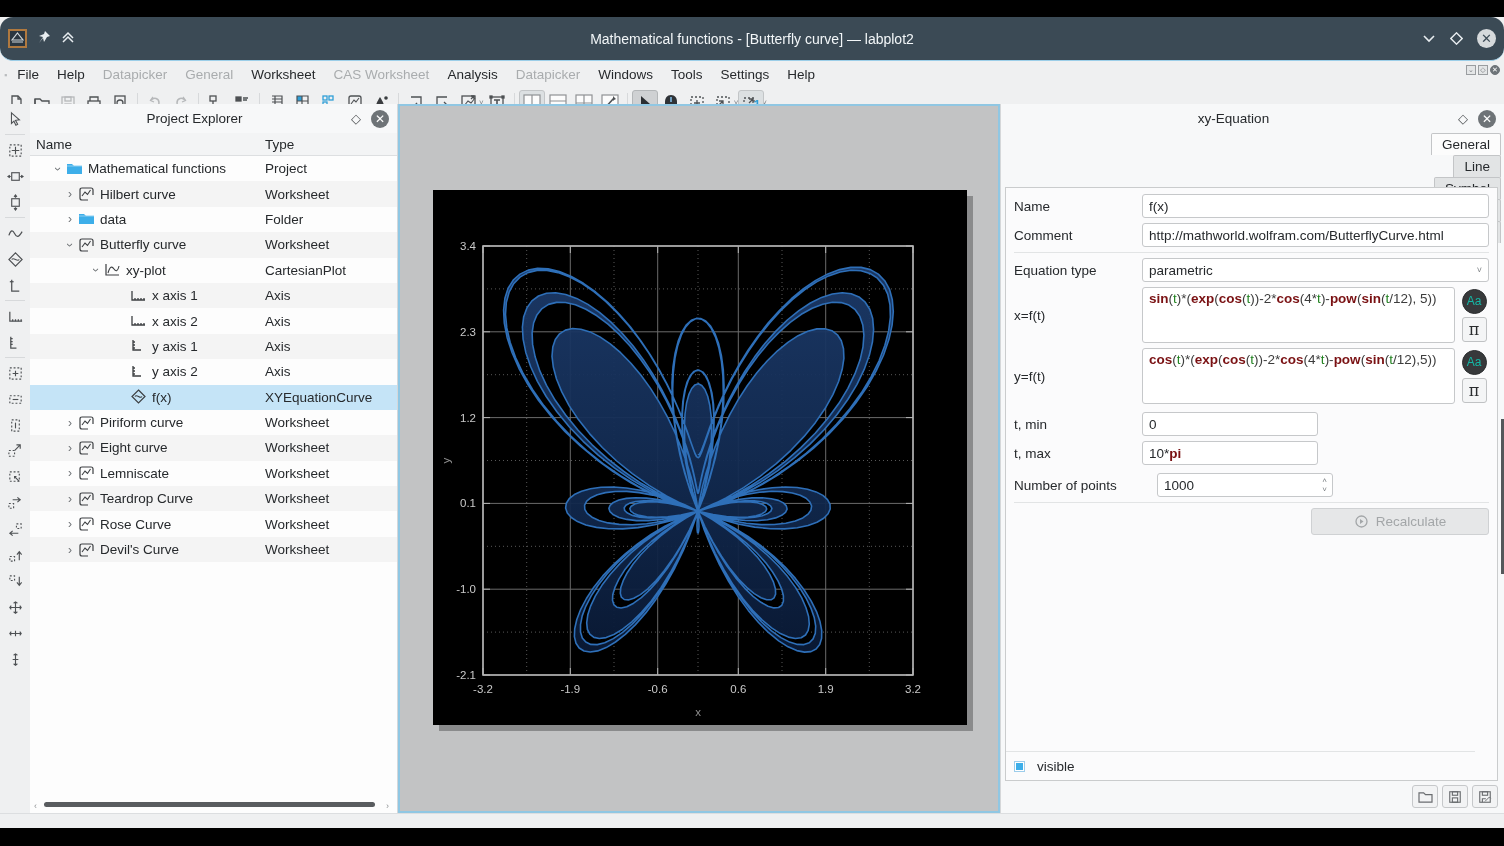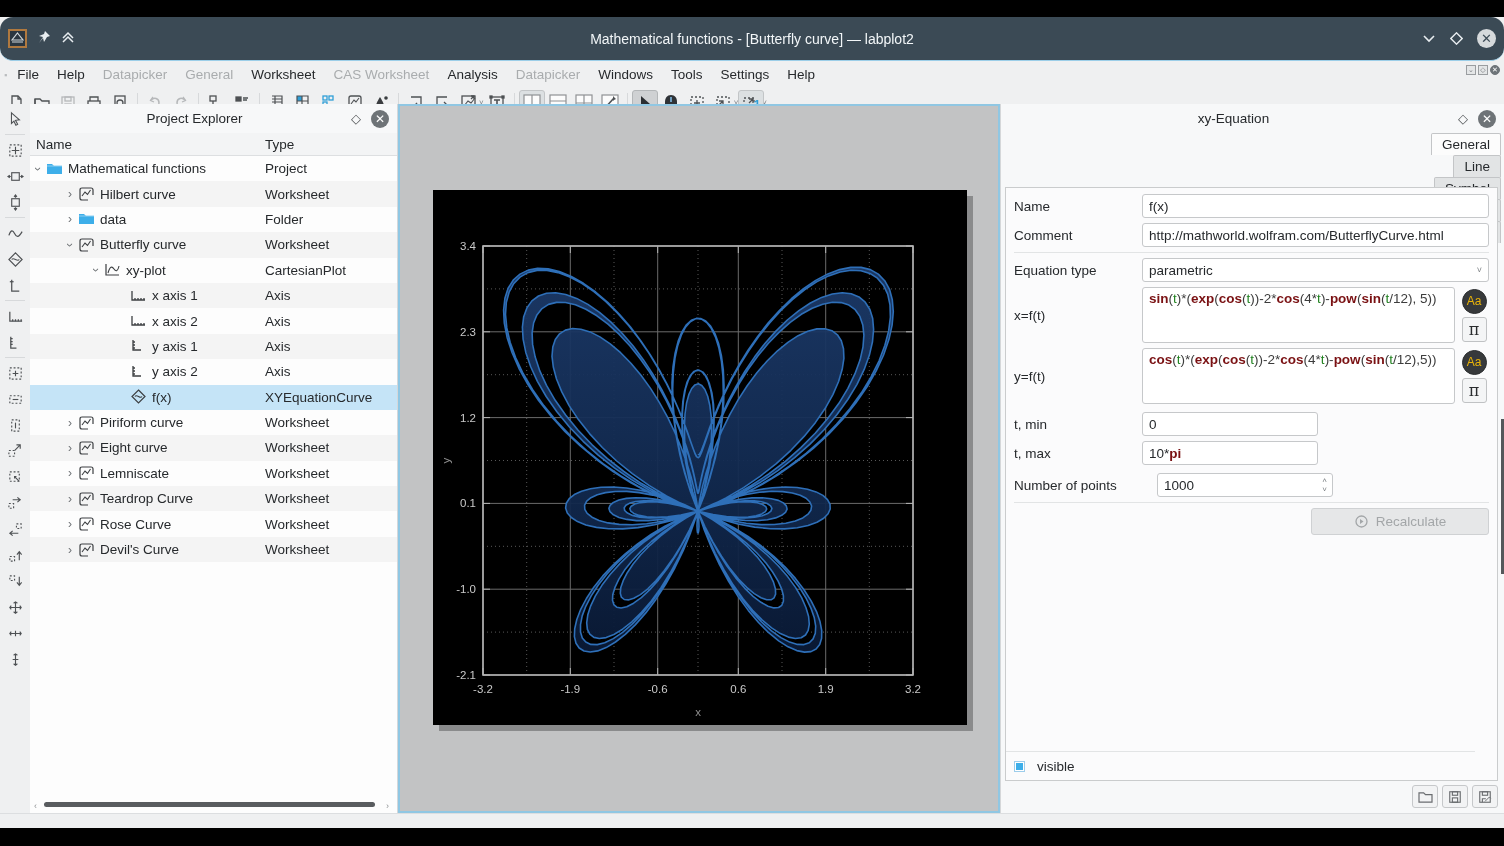--- a/index.html
+++ b/index.html
@@ -80,21 +80,21 @@
   .namecell { display:flex; align-items:center; width:235px; overflow:hidden; white-space:nowrap;}
   .typecell { flex:1; white-space:nowrap; }
   .expander { width:16px; text-align:center; color:#6e7275; font-size:12px; flex:none;}
   .expander::before { content:""; display:inline-block; }
   .closed .expander::before { content:"›"; }
   .open .expander::before { content:"›"; transform:rotate(90deg); }
   .tree-ic { width:18px; height:16px; flex:none; margin-right:4px; position:relative;}
   .tree-ic svg { position:absolute; left:0; top:0; display:none; }
   .icon-folder .svg-folder, .icon-worksheet .svg-worksheet, .icon-plot .svg-plot,
   .icon-xaxis .svg-xaxis, .icon-yaxis .svg-yaxis, .icon-eqcurve .svg-eqcurve { display:block; }
-  .lvl0 .namecell { padding-left:0; } .lvl1 .namecell { padding-left:32px; }
+  .lvl0 .namecell { padding-left:20px; } .lvl1 .namecell { padding-left:32px; }
   .lvl2 .namecell { padding-left:58px; } .lvl3 .namecell { padding-left:84px; }
   .hscroll { position:absolute; bottom:6px; left:14px; right:22px; height:5px;
              background:#595c5f; border-radius:3px; }
   .harrow { position:absolute; bottom:2px; font-size:9px; color:#8f9294; }
 
   
   .center { flex:1; background:#c2c3c4; border:2px solid #90c7e3; position:relative; }
   .page { position:absolute; left:33px; top:84px; width:534px; height:535px; background:#000;
           box-shadow:6px 6px 0 #8a8b8c; }
   .page svg { display:block; }
@@ -114,21 +114,21 @@
   .tinput { flex:1; height:24px; border:1px solid #c6c8ca; border-radius:3px; background:#fff;
             font-size:13.5px; padding:0 6px; display:flex; align-items:center; overflow:hidden;
             white-space:nowrap;}
   .tselect { position:relative; }
   .tselect .chev { position:absolute; right:6px; color:#7c8084; font-size:9px; }
   .hr { height:1px; background:#e2e4e5; margin:5px 0; }
   .eqbox { flex:1; height:56px; border:1px solid #c6c8ca; border-radius:3px; background:#fff;
            font-size:13.5px; padding:3px 6px; line-height:1.25; overflow:hidden; color:#3c3c3c;}
   .eqbtns { width:30px; flex:none; display:flex; flex-direction:column; gap:3px; margin-left:4px;
             align-items:center;}
-  .aabtn { width:25px; height:25px; border-radius:50%; background:#37393b; color:#eab308; font-size:12px;
+  .aabtn { width:25px; height:25px; border-radius:50%; background:#37393b; color:#14b8a6; font-size:12px;
            display:flex; align-items:center; justify-content:center; border:1px solid #2c2e30;}
   .pibtn { width:25px; height:25px; border:1px solid #c0c2c4; border-radius:3px; background:#f4f5f6;
            font-family:"DejaVu Serif",serif; font-size:16px; display:flex; align-items:center;
            justify-content:center; color:#2a2c2e;}
   .short { flex:none; width:176px; }
   .spin { position:relative;margin-left:15px; }
   .spin .arrows { position:absolute; right:5px; top:2px; font-size:8px; color:#7c8084; line-height:9px;
                   text-align:center;}
   .fn { color:#7a1113; font-weight:bold; }
   .vr { color:#20821f; }

